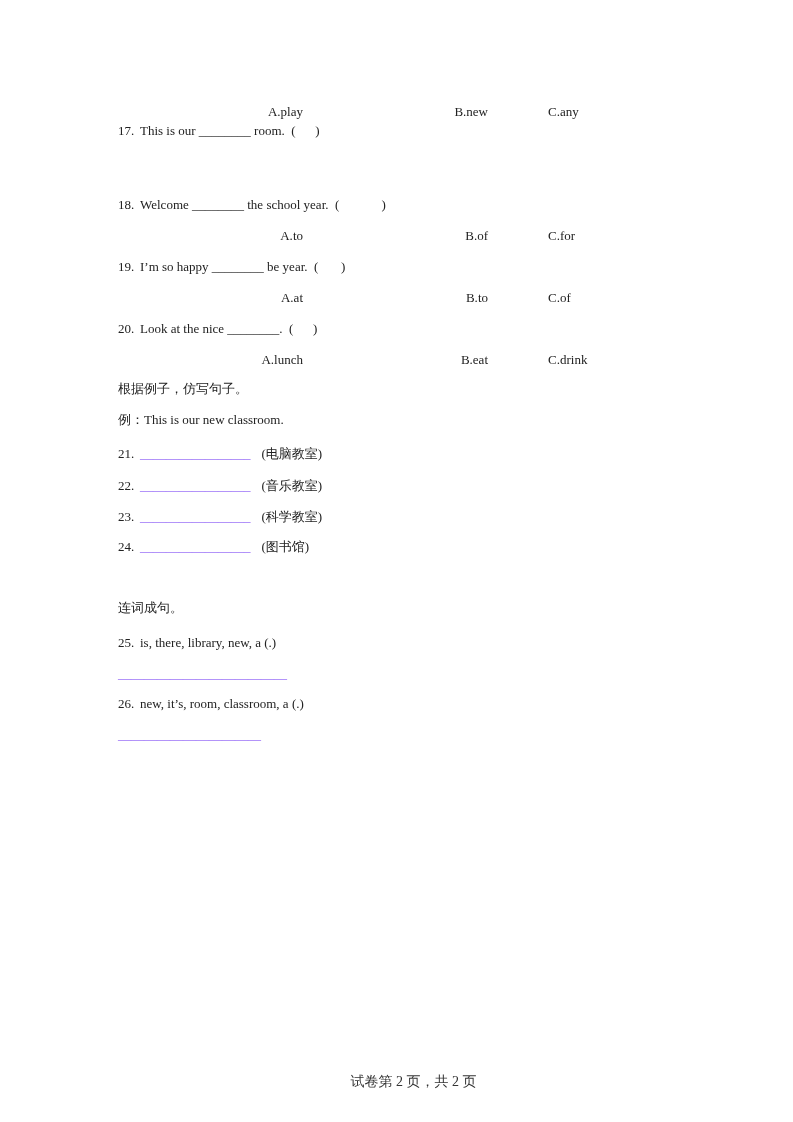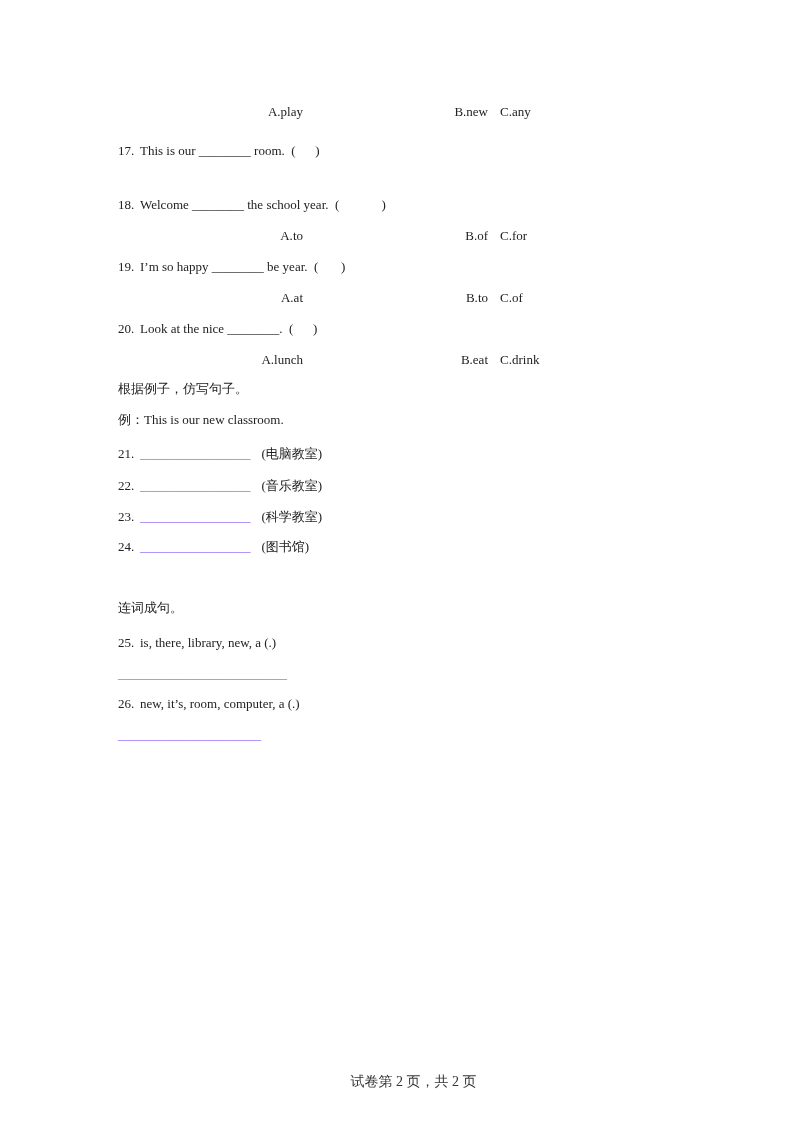--- a/index.html
+++ b/index.html
@@ -33,42 +33,42 @@
     width: 24px;
     white-space: pre;
   }
   .cell {
     display: inline-block;
     width: 185px;
     white-space: pre;
     vertical-align: top;
     text-align: right;
   }
-  .cell-last { width: auto; }
+  .cell-last { width: auto; margin-left: 48px; }
   .hint { margin-left: 11px; }
   .answer-line { color: #8b5cf6; }
   .footer {
     position: absolute;
     top: 1073px;
     left: 17px;
     width: 100%;
     text-align: center;
     font-size: 14px;
     color: #333333;
     line-height: 17px;
   }
 </style>
 </head>
 <body>
 
 <div class="page">
 
   <div class="row" style="top:103px"><span class="cell"><span class="olbl">A.</span><span>play</span></span><span class="cell"><span class="olbl">B.</span><span>new</span></span><span class="cell cell-last"><span class="olbl">C.</span><span>any</span></span></div>
 
-  <div class="row" style="top:142px"><span class="qlbl">17.</span><span>This is our ________ room.  (      )</span></div>
+  <div class="row" style="top:122px"><span class="qlbl">17.</span><span>This is our ________ room.  (      )</span></div>
 
   <div class="row" style="top:196px"><span class="qlbl">18.</span><span>Welcome ________ the school year.  (             )</span></div>
   <div class="row" style="top:227px"><span class="cell"><span class="olbl">A.</span><span>to</span></span><span class="cell"><span class="olbl">B.</span><span>of</span></span><span class="cell cell-last"><span class="olbl">C.</span><span>for</span></span></div>
 
   <div class="row" style="top:258px"><span class="qlbl">19.</span><span>I’m so happy ________ be year.  (       )</span></div>
   <div class="row" style="top:289px"><span class="cell"><span class="olbl">A.</span><span>at</span></span><span class="cell"><span class="olbl">B.</span><span>to</span></span><span class="cell cell-last"><span class="olbl">C.</span><span>of</span></span></div>
 
   <div class="row" style="top:320px"><span class="qlbl">20.</span><span>Look at the nice ________.  (      )</span></div>
   <div class="row" style="top:351px"><span class="cell"><span class="olbl">A.</span><span>lunch</span></span><span class="cell"><span class="olbl">B.</span><span>eat</span></span><span class="cell cell-last"><span class="olbl">C.</span><span>drink</span></span></div>
 
@@ -78,18 +78,18 @@
   <div class="row" style="top:445px"><span class="qlbl">21.</span><span class="answer-line">_________________</span><span class="hint">(电脑教室)</span></div>
   <div class="row" style="top:477px"><span class="qlbl">22.</span><span class="answer-line">_________________</span><span class="hint">(音乐教室)</span></div>
   <div class="row" style="top:508px"><span class="qlbl">23.</span><span class="answer-line">_________________</span><span class="hint">(科学教室)</span></div>
   <div class="row" style="top:538px"><span class="qlbl">24.</span><span class="answer-line">_________________</span><span class="hint">(图书馆)</span></div>
 
   <div class="row" style="top:599px"><span>连词成句。</span></div>
 
   <div class="row" style="top:634px"><span class="qlbl">25.</span><span>is, there, library, new, a (.)</span></div>
   <div class="row answer-line" style="top:665px"><span>__________________________</span></div>
 
-  <div class="row" style="top:695px"><span class="qlbl">26.</span><span>new, it’s, room, computer, a (.)</span></div>
+  <div class="row" style="top:695px"><span class="qlbl">26.</span><span>new, it’s, room, classroom, a (.)</span></div>
   <div class="row answer-line" style="top:726px"><span>______________________</span></div>
 
   <div class="footer"><span>试卷第 2 页，共 2 页</span></div>
 
 </div>
 
 </body></html>

